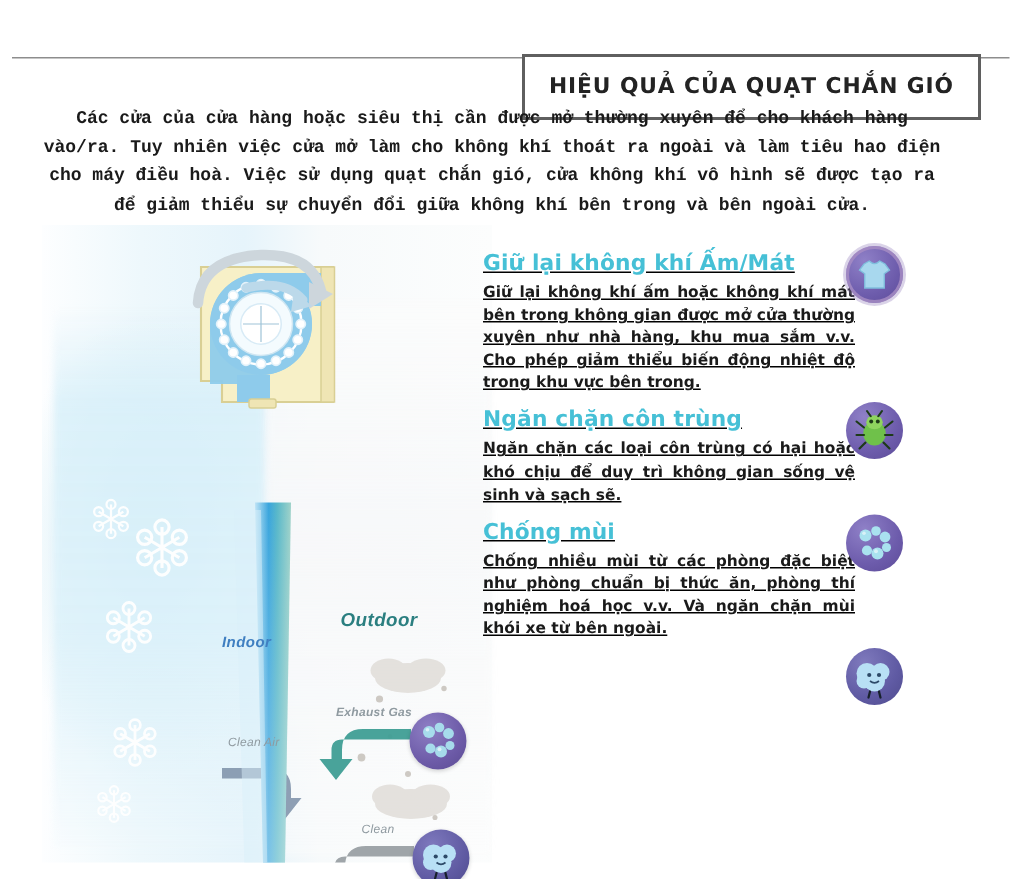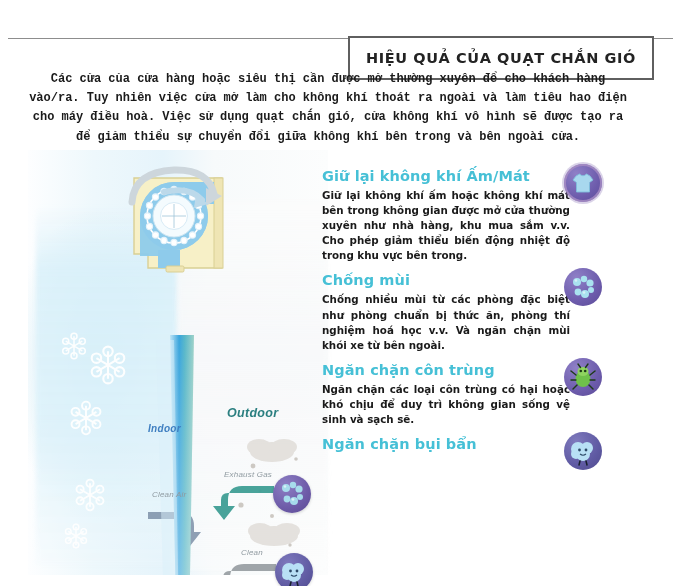--- a/index.html
+++ b/index.html
@@ -68,34 +68,34 @@
   .label-outdoor{
     position:absolute;left:199px;top:256px;
     font-size:12.5px;font-style:italic;font-weight:bold;color:#2b7f80;
     letter-spacing:0.3px;
   }
   .small-label{
     position:absolute;font-size:8px;font-style:italic;color:#8f9aa0;
     font-family:"Liberation Sans","DejaVu Sans",sans-serif;
     white-space:nowrap;letter-spacing:0.2px;
   }
-  .lbl-exhaust{left:196px;top:320px;}
+  .lbl-exhaust{left:196px;top:320px;font-weight:bold;}
   .lbl-clean{left:124px;top:340px;}
   .lbl-dust{left:213px;top:398px;}
 
   .badge{
     position:absolute;width:38px;height:38px;border-radius:50%;
     box-shadow:0 1px 3px rgba(0,0,0,0.18);
   }
   .badge-gas{left:245px;top:325px;background:radial-gradient(circle at 34% 28%, #8e7fc4 0%, #6d5ba8 60%, #5a4a92 100%);}
   .badge-dust{left:247px;top:403px;background:radial-gradient(circle at 34% 28%, #7e79bd 0%, #5f5aa2 62%, #4e4a8c 100%);}
 
   
   .content{position:absolute;left:322px;top:168px;width:290px;}
-  .sec{position:relative;margin-bottom:9px;}
+  .sec{position:relative;margin-bottom:9px;text-decoration:underline;}
   .sec h3{
     margin:0 0 4px 0;font-size:14.5px;font-weight:bold;color:#46c0d6;
     font-family:"DejaVu Sans","Liberation Sans",sans-serif;letter-spacing:0.1px;
   }
   .sec p{
     margin:0;font-size:10.3px;line-height:15.1px;color:#1a1a1a;font-weight:bold;
     font-family:"DejaVu Sans","Liberation Sans",sans-serif;
     width:248px;text-align:justify;
   }
   .sec-icon{
@@ -329,41 +329,20 @@
 
   <div class="content">
 
     <div class="sec">
       <h3>Giữ lại không khí Ấm/Mát</h3>
       <p>Giữ lại không khí ấm hoặc không khí mát bên trong không gian được mở cửa thường xuyên như nhà hàng, khu mua sắm v.v. Cho phép giảm thiểu biến động nhiệt độ trong khu vực bên trong.</p>
       <div class="sec-icon icon-shirt">
         <svg width="38" height="38" viewBox="0 0 38 38">
           <circle cx="19" cy="19" r="18" fill="none" stroke="#a98fc4" stroke-width="2" opacity="0.8"></circle>
           <path d="M12,12 L15.5,10 Q19,13.5 22.5,10 L26,12 L29,16 L25.5,18.5 L25.5,28 L12.5,28 L12.5,18.5 L9,16 Z" fill="#a8d8ee" stroke="#7fbedd" stroke-width="0.9"></path>
-        </svg>
-      </div>
-    </div>
-
-    <div class="sec">
-      <h3>Chống mùi</h3>
-      <p>Chống nhiều mùi từ các phòng đặc biệt như phòng chuẩn bị thức ăn, phòng thí nghiệm hoá học v.v. Và ngăn chặn mùi khói xe từ bên ngoài.</p>
-      <div class="sec-icon icon-odor">
-        <svg width="38" height="38" viewBox="0 0 38 38">
-          <g fill="#a9e2ef">
-            <circle cx="13" cy="14" r="4"></circle>
-              <circle cx="20" cy="11" r="3.2"></circle>
-            <circle cx="26" cy="15" r="3.6"></circle>
-              <circle cx="14" cy="24" r="3.4"></circle>
-            <circle cx="21" cy="26" r="4"></circle>
-              <circle cx="27" cy="22" r="3"></circle>
-          </g>
-          <g fill="#ffffff" opacity="0.55">
-            <circle cx="12" cy="12.5" r="1.2"></circle>
-              <circle cx="20" cy="24.5" r="1.3"></circle>
-          </g>
         </svg>
       </div>
     </div>
 
     <div class="sec">
       <h3>Ngăn chặn côn trùng</h3>
       <p>Ngăn chặn các loại côn trùng có hại hoặc khó chịu để duy trì không gian sống vệ sinh và sạch sẽ.</p>
       <div class="sec-icon icon-bug">
         <svg width="38" height="38" viewBox="0 0 38 38">
           <ellipse cx="19" cy="21" rx="7.5" ry="8" fill="#6fc14a"></ellipse>
@@ -380,21 +359,41 @@
             <path d="M13,27 L9,31"></path>
               <path d="M25,27 L29,31"></path>
             <path d="M16.5,9.5 L14,6"></path>
               <path d="M21.5,9.5 L24,6"></path>
           </g>
         </svg>
       </div>
     </div>
 
     <div class="sec">
-      <h3>Ngăn chặn bụi bẩn</h3>
+      <h3>Chống mùi</h3>
+      <p>Chống nhiều mùi từ các phòng đặc biệt như phòng chuẩn bị thức ăn, phòng thí nghiệm hoá học v.v. Và ngăn chặn mùi khói xe từ bên ngoài.</p>
+      <div class="sec-icon icon-odor">
+        <svg width="38" height="38" viewBox="0 0 38 38">
+          <g fill="#a9e2ef">
+            <circle cx="13" cy="14" r="4"></circle>
+              <circle cx="20" cy="11" r="3.2"></circle>
+            <circle cx="26" cy="15" r="3.6"></circle>
+              <circle cx="14" cy="24" r="3.4"></circle>
+            <circle cx="21" cy="26" r="4"></circle>
+              <circle cx="27" cy="22" r="3"></circle>
+          </g>
+          <g fill="#ffffff" opacity="0.55">
+            <circle cx="12" cy="12.5" r="1.2"></circle>
+              <circle cx="20" cy="24.5" r="1.3"></circle>
+          </g>
+        </svg>
+      </div>
+    </div>
+
+    <div class="sec">
       <div class="sec-icon icon-dustb">
         <svg width="38" height="38" viewBox="0 0 38 38">
           <g fill="#b8e0f5">
             <circle cx="14" cy="17" r="7"></circle>
               <circle cx="23" cy="16" r="6"></circle>
             <circle cx="19" cy="22" r="7"></circle>
               <circle cx="12" cy="22" r="5"></circle>
           </g>
           <g fill="#2d4a68">
               <circle cx="15.5" cy="18" r="1.4"></circle>

